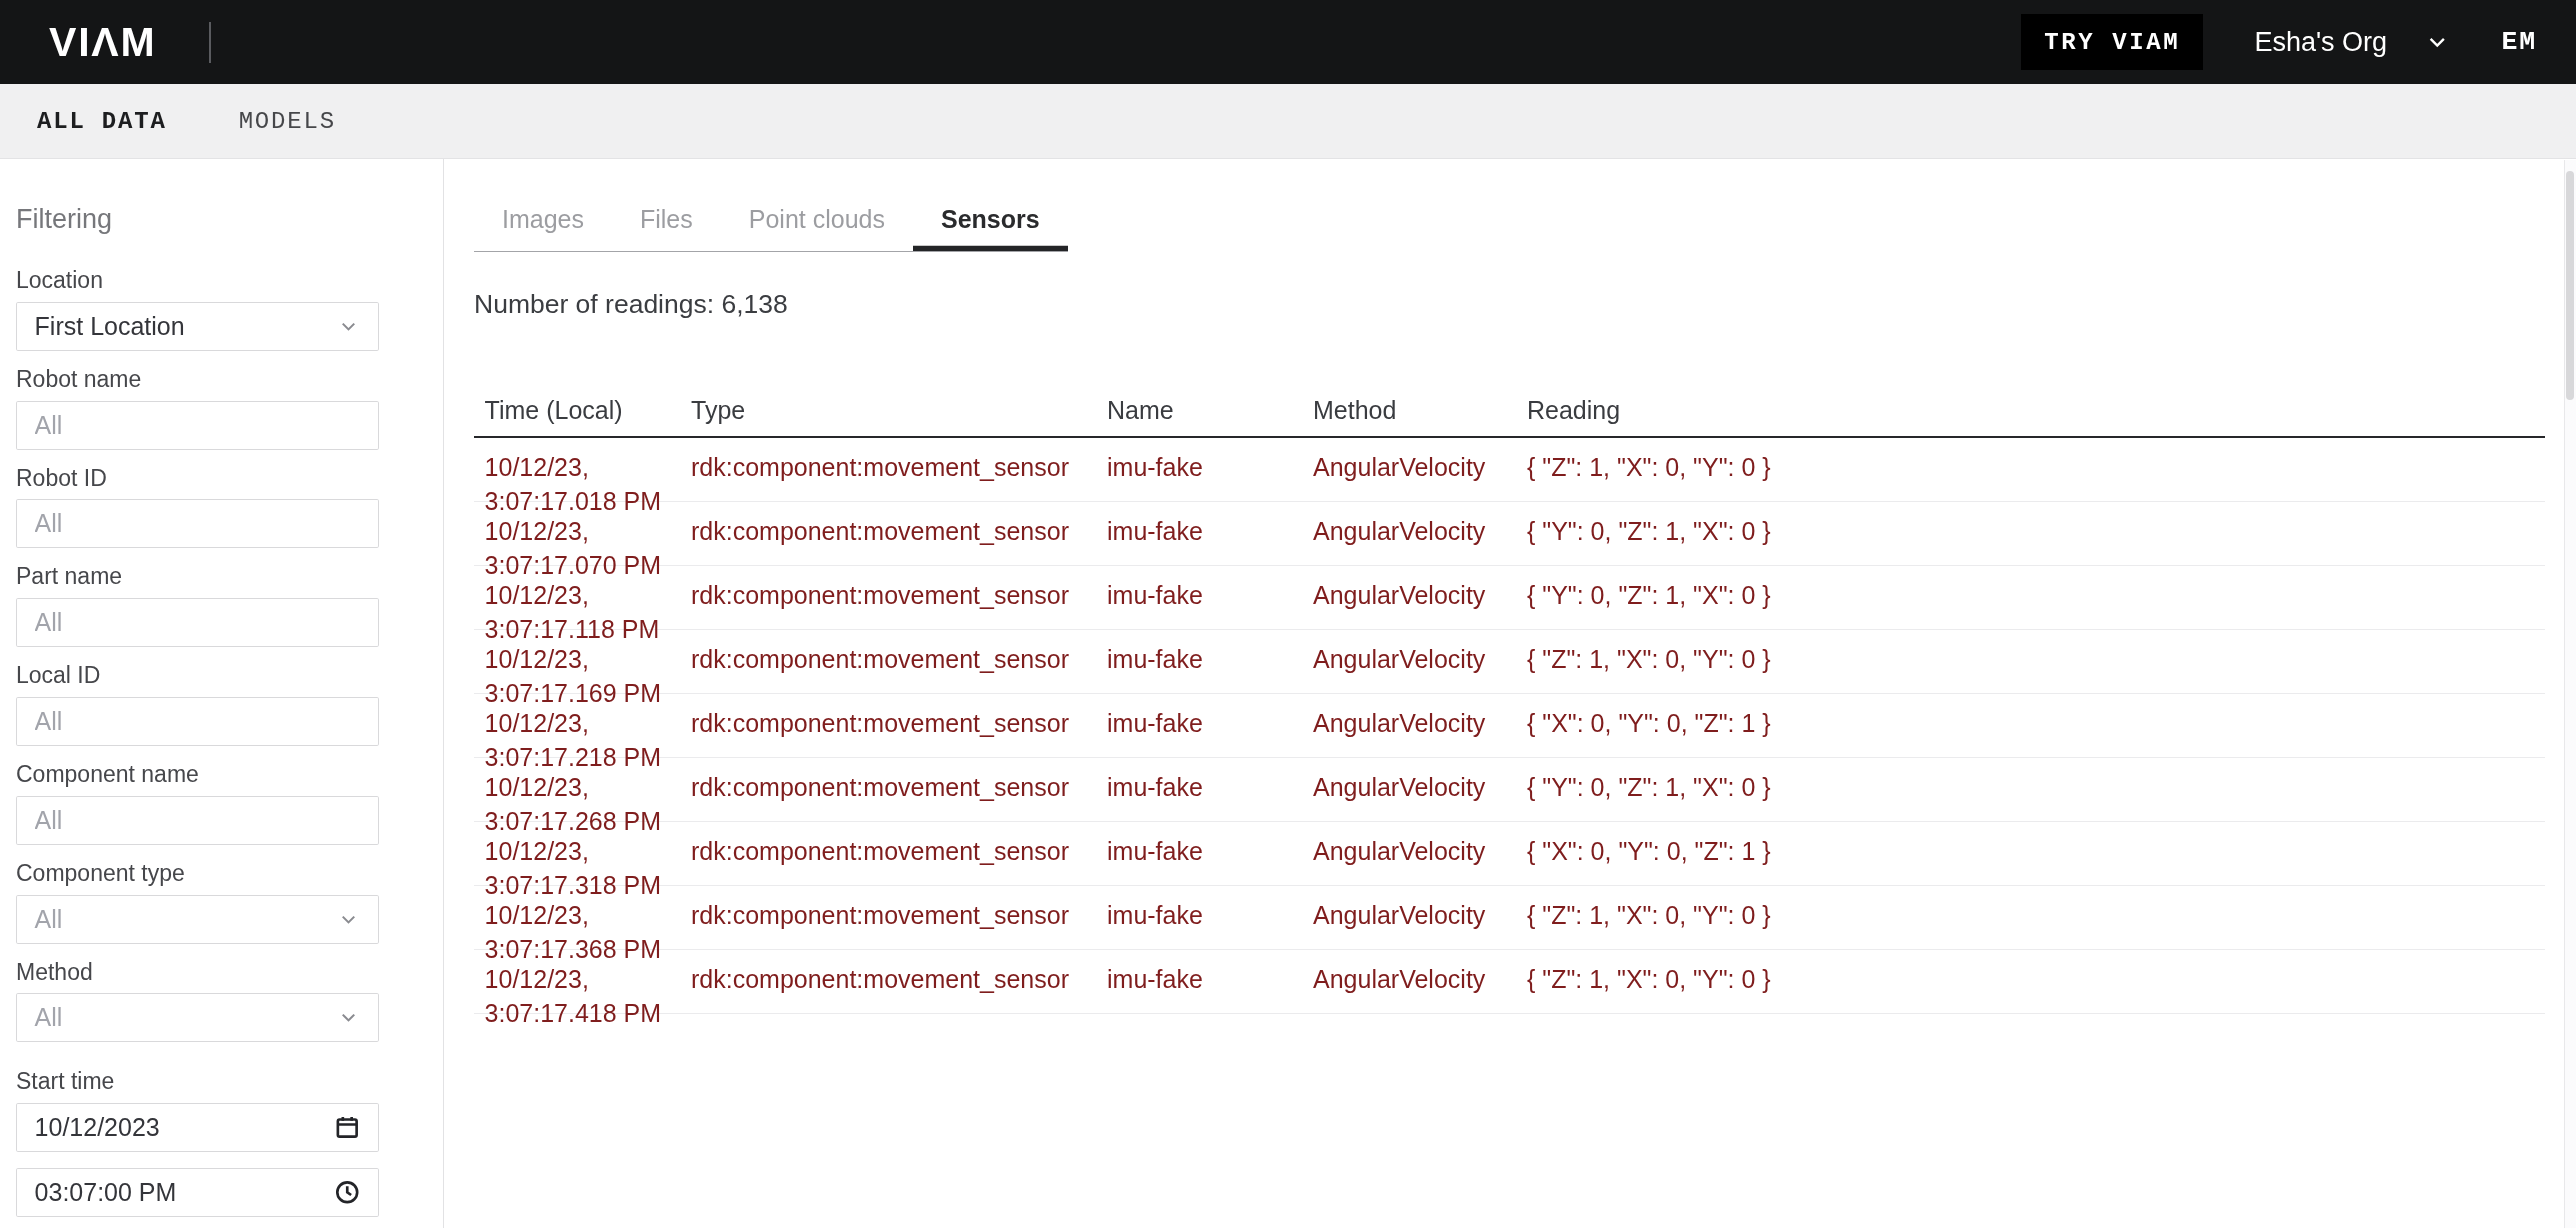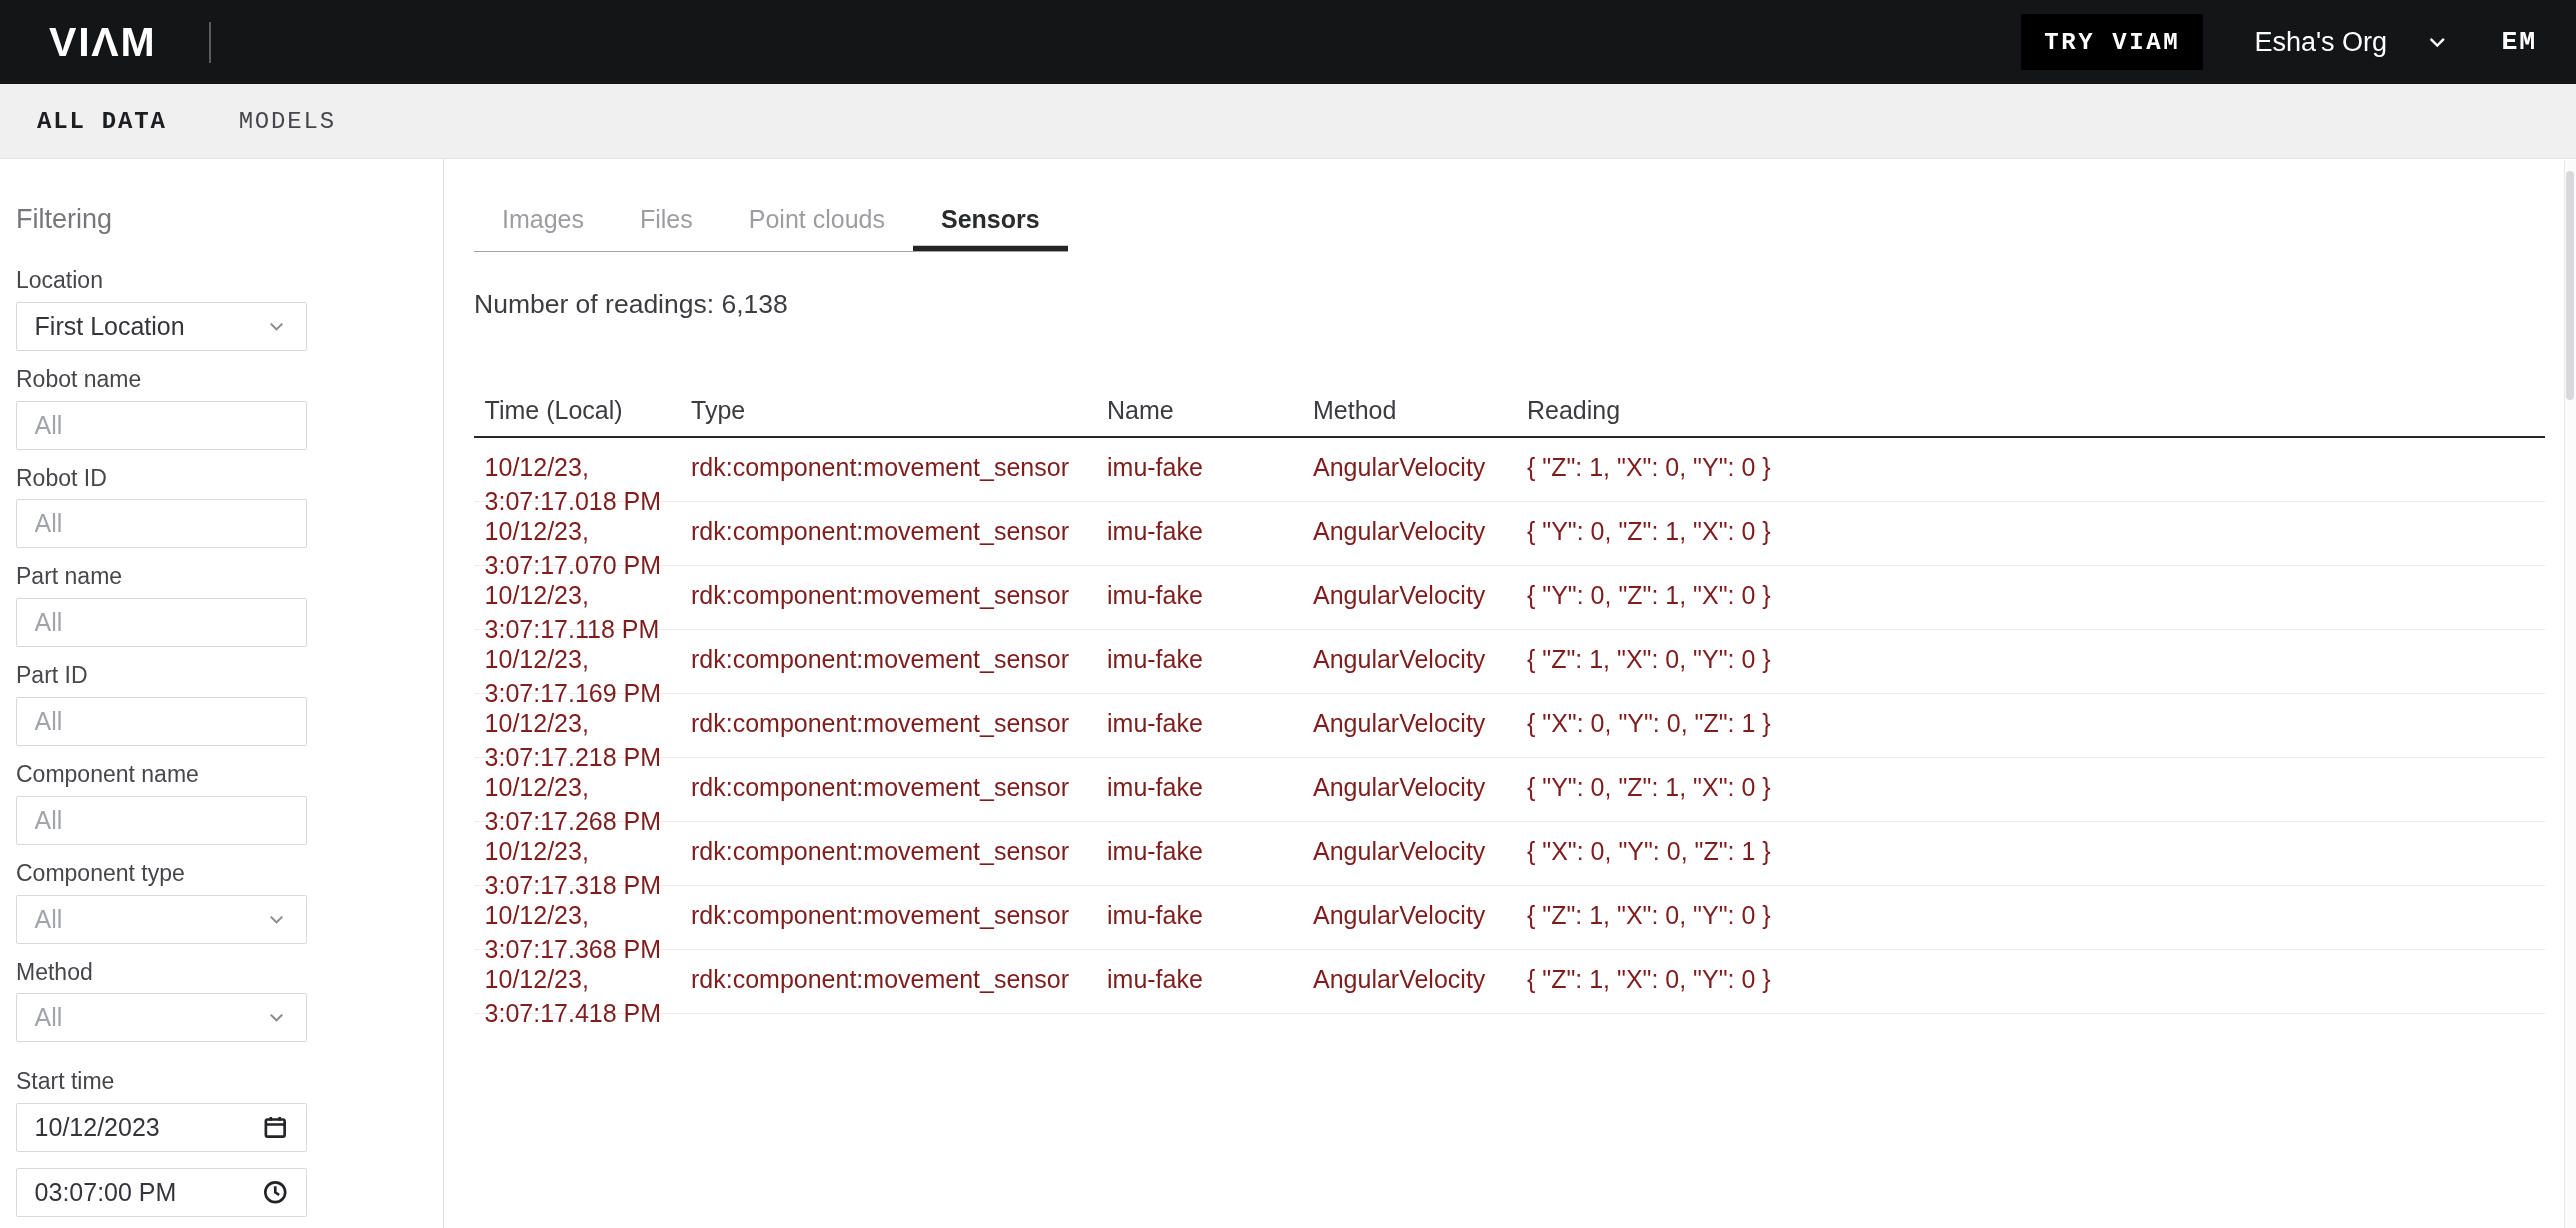--- a/index.html
+++ b/index.html
@@ -58,21 +58,21 @@
   .page { display:flex; height:1069px; }
 
   
   .sidebar {
     flex:0 0 444px; border-right:1.8px solid #e2e2e4;
     padding:46px 0 0 16px; background:#fff;
   }
   .filtering-title { font-size:27px; line-height:28px; font-weight:400; color:#76777b; margin-bottom:35px; }
   .field-label { display:block; font-size:23px; line-height:25px; color:#46474b; margin-bottom:8.8px; }
   .control {
-    width:291px; height:49px; border:1.8px solid #d9d9db; border-radius:1.8px;
+    width:363px; height:49px; border:1.8px solid #d9d9db; border-radius:1.8px;
     background:#fff; display:flex; align-items:center; padding:0 17.6px;
     margin-bottom:16px; font-size:25px; color:#34353a; cursor:pointer;
   }
   input.control { cursor:text; outline:none; }
   input.control::placeholder { color:#a2a4ab; opacity:1; }
   .select-text { flex:1; }
   .placeholder-text { color:#a2a4ab; }
   .chev { width:23px; height:23px; stroke:#8a8b90; stroke-width:2.2; fill:none; }
   .mt-extra { margin-top:26.5px; }
   .mt-gap { margin-top:12.4px; }
@@ -152,21 +152,21 @@
 
     <label class="field-label">Robot name</label>
     <input class="control" placeholder="All" style="">
 
     <label class="field-label">Robot ID</label>
     <input class="control" placeholder="All" style="">
 
     <label class="field-label">Part name</label>
     <input class="control" placeholder="All" style="">
 
-    <label class="field-label">Part ID</label>
+    <label class="field-label">Local ID</label>
     <input class="control" placeholder="All" style="">
 
     <label class="field-label">Component name</label>
     <input class="control" placeholder="All" style="">
 
     <label class="field-label">Component type</label>
     <div class="control">
       <span class="select-text placeholder-text">All</span>
       <svg class="chev" viewBox="0 0 24 24">
           <path d="M6 9l6 6 6-6"></path>

